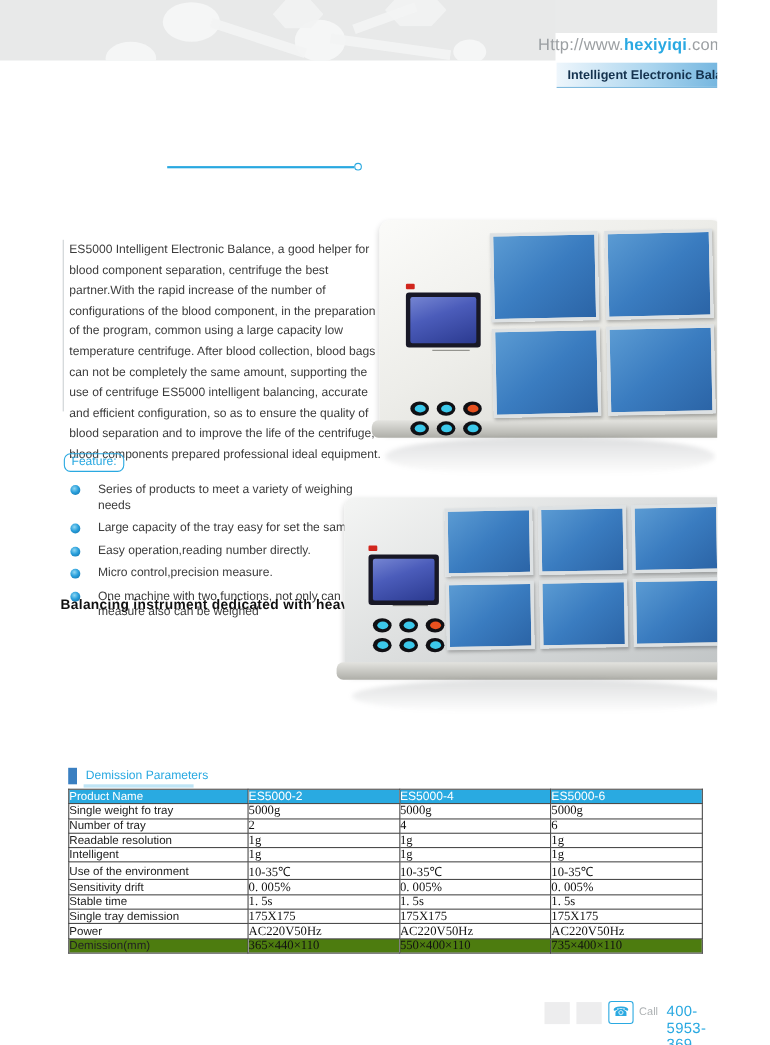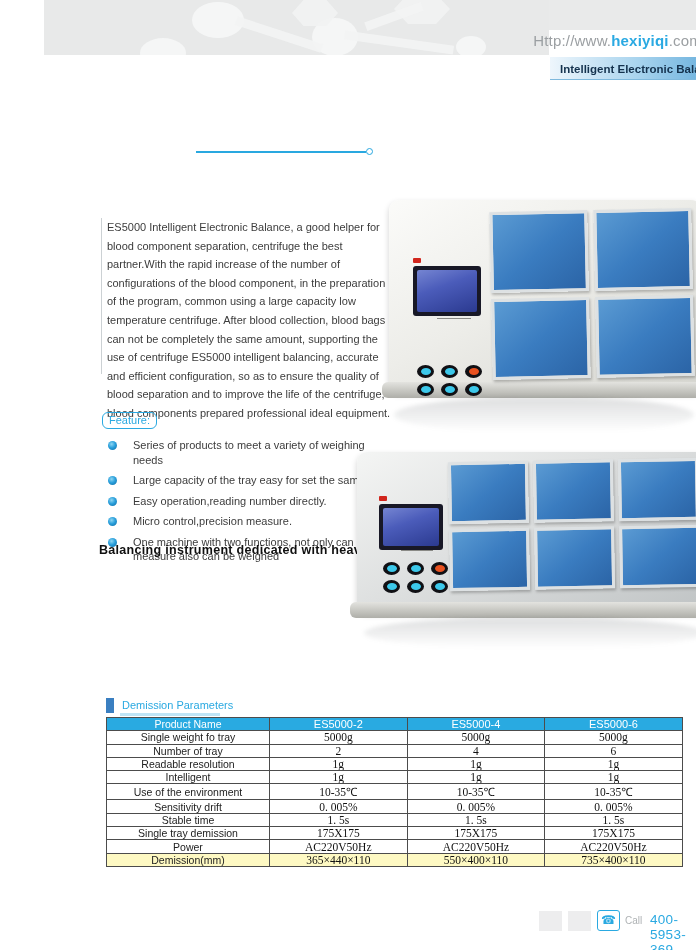--- a/index.html
+++ b/index.html
@@ -1,17 +1,17 @@
 <!DOCTYPE html>
 <html><head>
 <meta charset="utf-8">
 <style>
   html,body{margin:0;padding:0;background:#fff;}
   .page{position:relative;width:652px;height:950px;background:#fff;overflow:hidden;
-        font-family:"Liberation Sans",sans-serif;margin-left:44px;}
+        font-family:"Liberation Sans",sans-serif;}
   .abs{position:absolute;}
 
   
   .top-strip{left:0;top:0;width:700px;height:30px;background:#e9eaea;}
   .mol-block{left:0;top:0;width:505px;height:55px;background:#e8e9e9;overflow:hidden;}
   .mol{position:absolute;background:#f7f8f8;border-radius:50%;opacity:.85;}
   .mol-bar{position:absolute;background:#f3f4f4;height:9px;opacity:.9;}
   .hex{position:absolute;background:#f2f3f3;opacity:.9;
        clip-path:polygon(25% 0,75% 0,100% 50%,75% 100%,25% 100%,0 50%);}
   .url{left:340px;top:32px;width:318px;height:22px;font-size:15px;color:#9b9fa2;
@@ -82,26 +82,26 @@
 
   
   .tp-bar{left:62px;top:698px;width:8px;height:15px;background:#3a7fc1;}
   .tp-label{left:78px;top:699px;font-size:11px;color:#2aa9e1;}
   .tp-underline{left:76px;top:713px;width:100px;height:3px;background:#bfe4f5;}
   table.params{position:absolute;left:62px;top:717px;width:576px;border-collapse:collapse;
                table-layout:fixed;}
   table.params col.c1{width:163px;}
   table.params col.cv{width:137.6px;}
   table.params th,table.params td{border:1px solid #4c4c4c;padding:0;height:12.3px;
-               text-align:center;overflow:hidden;white-space:nowrap;}
+               text-align:left;overflow:hidden;white-space:nowrap;}
   table.params th{background:#29aae1;color:#fff;font-size:10.5px;font-weight:normal;}
   table.params th.hser{font-family:Liberation Sans, sans-serif;font-size:11px;}
   td.lbl{font-size:10.5px;color:#222;font-family:"Liberation Sans",sans-serif;}
   td.val{font-size:11.5px;color:#111;font-family:"Liberation Serif",serif;}
-  table.params tr:last-child td{background:#fef9c3;}
+  table.params tr:last-child td{background:#4d7c0f;}
 
   
   .f-sq{top:911px;width:23px;height:20px;background:#ededee;}
   .phone-box{left:553px;top:910px;width:21px;height:19px;border:1.5px solid #2aa9e1;
              border-radius:3px;text-align:center;line-height:19px;font-size:12px;color:#2aa9e1;}
   .call-label{left:581px;top:915px;font-size:10px;color:#aeb2b4;}
   .phone-number{left:606px;top:912px;font-size:13.5px;color:#2aa9e1;letter-spacing:.3px;}
   .page-box{left:684px;top:907px;width:31px;height:23px;border:2px solid #2aa9e1;
             border-radius:5px;text-align:center;line-height:23px;font-size:13px;color:#15803d;}
 </style>

